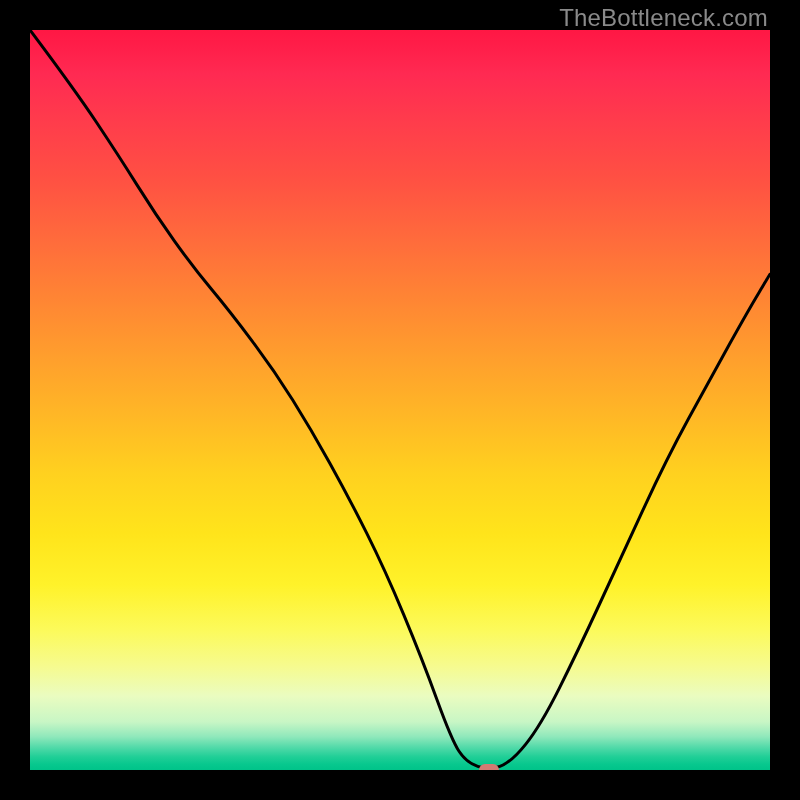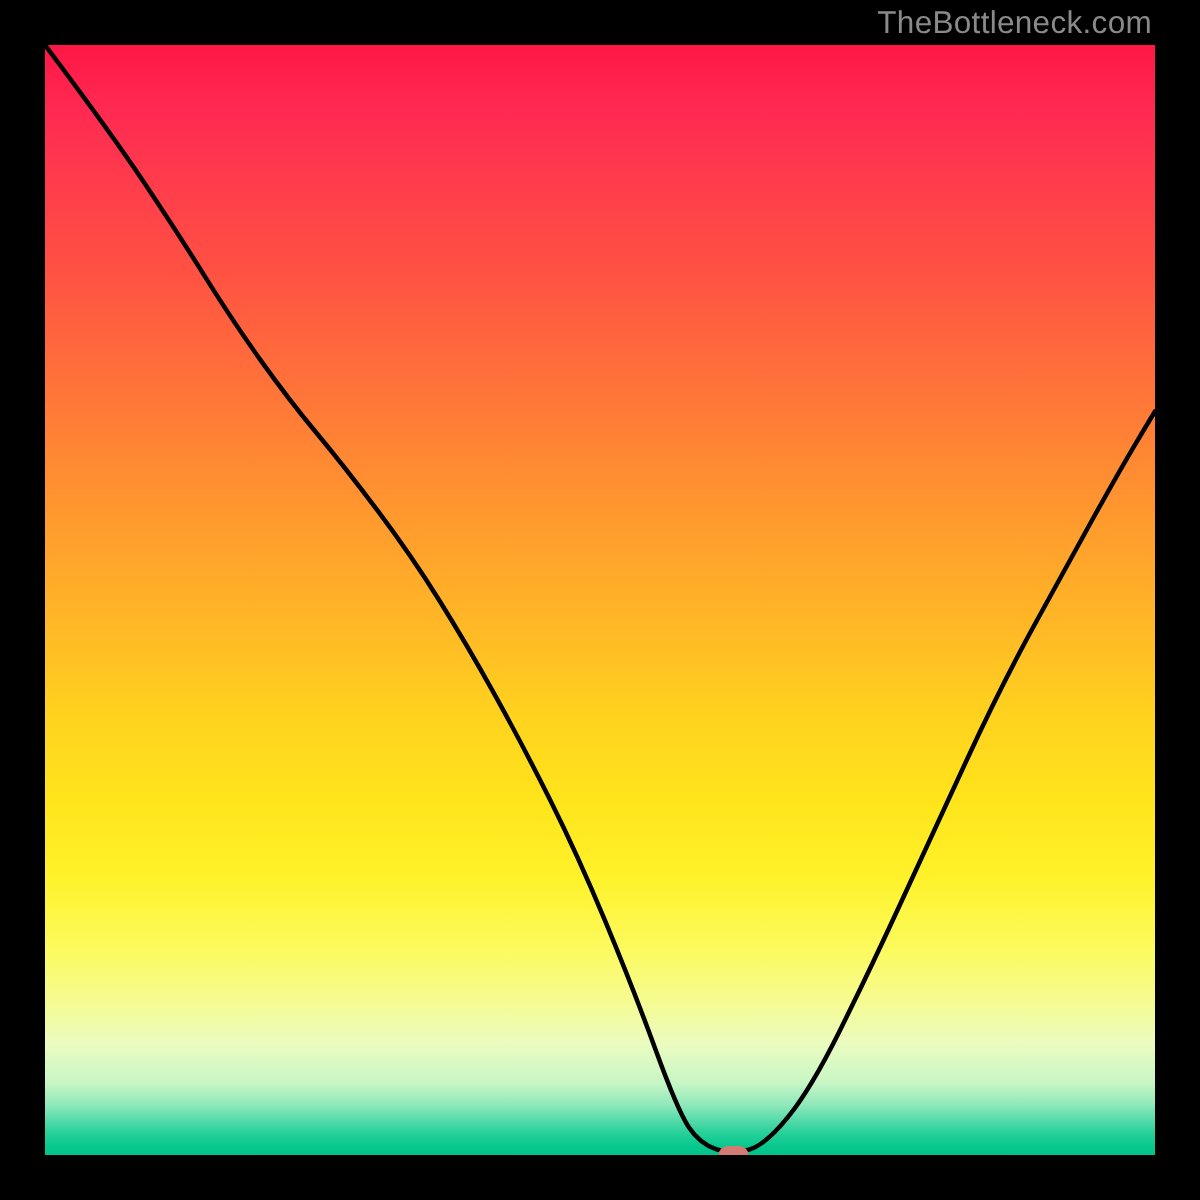--- a/index.html
+++ b/index.html
@@ -56,21 +56,21 @@
   }
   .curve-svg {
     position: absolute;
     inset: 0;
   }
   .watermark {
     position: absolute;
     top: 4px;
     right: 32px;
     color: #8a8a8a;
-    font-size: 21px;
+    font-size: 24px;
     letter-spacing: 0.2px;
     user-select: none;
   }
   .marker {
     position: absolute;
     width: 20px;
     height: 12px;
     border-radius: 7px;
     background: #d27b73;
     transform: translate(-50%, -50%);

